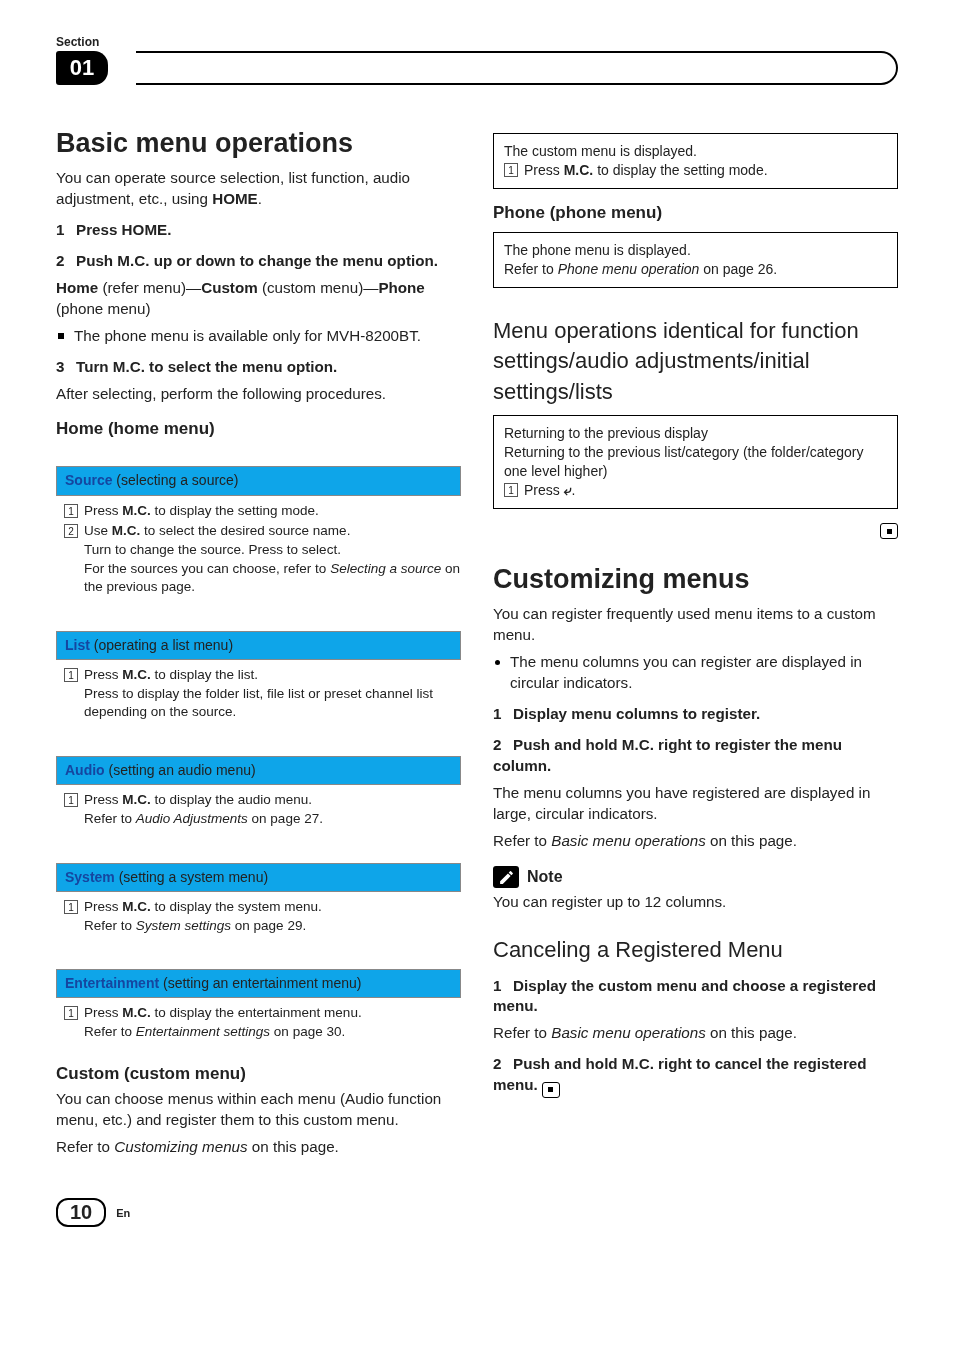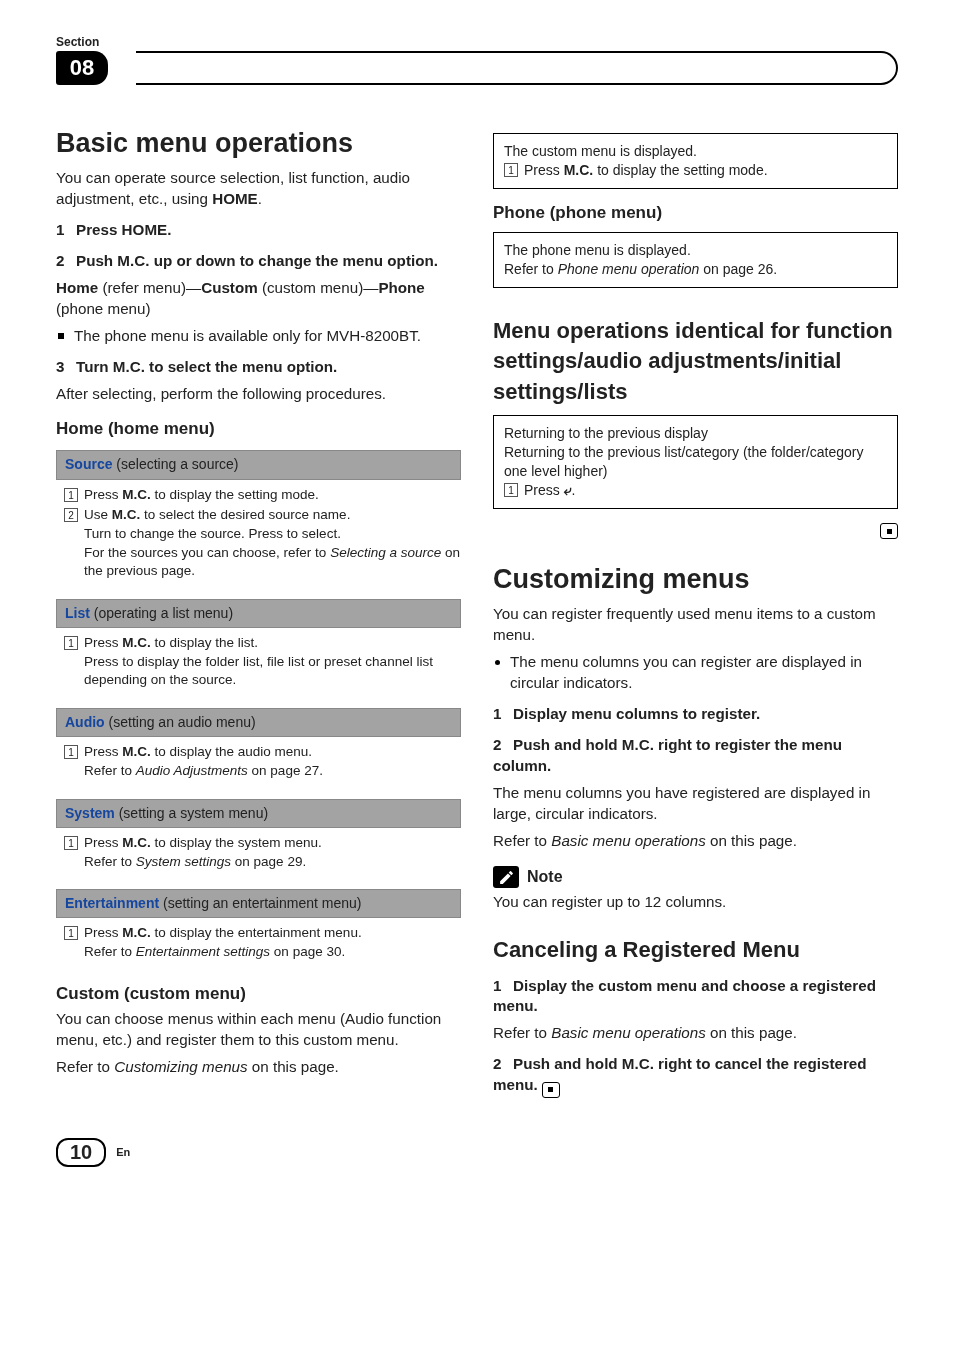--- a/index.html
+++ b/index.html
@@ -7,27 +7,27 @@
   .page { width: 954px; padding: 35px 56px 30px 56px; position: relative; }
   .section-label { font-size: 12px; font-weight: bold; margin-bottom: 2px; }
   .header-row { display: flex; align-items: center; margin-bottom: 40px; }
   .chapter-badge { background: #000; color: #fff; font-weight: bold; font-size: 22px; width: 52px; height: 34px; display: flex; align-items: center; justify-content: center; border-radius: 3px 14px 14px 3px; margin-right: 12px; }
   .chapter-title-wrap { flex: 1; display: flex; align-items: center; }
   .chapter-title { font-size: 24px; font-weight: bold; }
   .arc { flex: 1; height: 34px; border: 2px solid #000; border-left: none; border-radius: 0 22px 22px 0; margin-left: 16px; }
   .columns { display: flex; gap: 32px; }
   .col { flex: 1; font-size: 15.2px; line-height: 1.38; }
   h1.big { font-size: 27px; font-weight: 900; margin-bottom: 6px; }
-  h2.mid { font-size: 22px; font-weight: 700; margin-bottom: 4px; margin-top: 2px; }
+  h2.mid { font-size: 22px; font-weight: 400; margin-bottom: 4px; margin-top: 2px; }
   h3.sub { font-size: 17px; font-weight: 900; margin: 12px 0 4px 0; }
   p { margin-bottom: 6px; }
   .step { font-weight: 900; margin-top: 10px; }
   .step-num { display: inline-block; width: 20px; }
   .framed { border: 1.5px solid #000; padding: 8px 10px; margin: 8px 0; font-size: 14px; line-height: 1.35; }
-  .blue-head { background: #a3a3a3; border: 1px solid #888; padding: 4px 8px; font-size: 14px; margin-top: 10px; }
+  .blue-head { background: #0ea5e9; border: 1px solid #888; padding: 4px 8px; font-size: 14px; margin-top: 26px; }
   .blue-head .lbl { color: #1546a0; font-weight: bold; }
   .small-list { padding: 6px 0 6px 8px; font-size: 13.5px; line-height: 1.38; }
   .small-list .row { display: flex; margin-bottom: 2px; }
   .box-num { border: 1px solid #555; font-size: 10px; width: 14px; height: 14px; line-height: 13px; text-align: center; margin-right: 6px; flex-shrink: 0; margin-top: 2px; }
   .italic { font-style: italic; }
   .bold { font-weight: 900; }
   .dot-bullet { display: flex; margin: 4px 0; }
   .dot-bullet .sq { width: 6px; height: 6px; background: #000; margin: 7px 10px 0 2px; flex-shrink: 0; }
   .bullet-round { display: flex; margin: 4px 0; }
   .bullet-round .c { width: 5px; height: 5px; background: #000; border-radius: 50%; margin: 8px 10px 0 2px; flex-shrink: 0; }
@@ -42,21 +42,21 @@
   .page-num .oval { border: 2px solid #000; border-radius: 12px; padding: 1px 12px; font-weight: bold; font-size: 20px; }
   .page-num .en { font-size: 11px; font-weight: bold; margin-left: 10px; }
   .divider-end { text-align: right; margin-top: 6px; }
 </style>
 </head>
 <body>
 
 <div class="page">
   <div class="section-label">Section</div>
   <div class="header-row">
-    <div class="chapter-badge">08</div>
+    <div class="chapter-badge">01</div>
     <div class="chapter-title-wrap">
       <div class="arc"></div>
     </div>
   </div>
 
   <div class="columns">
 
     <div class="col">
       <h1 class="big">Basic menu operations</h1>
       <p>

